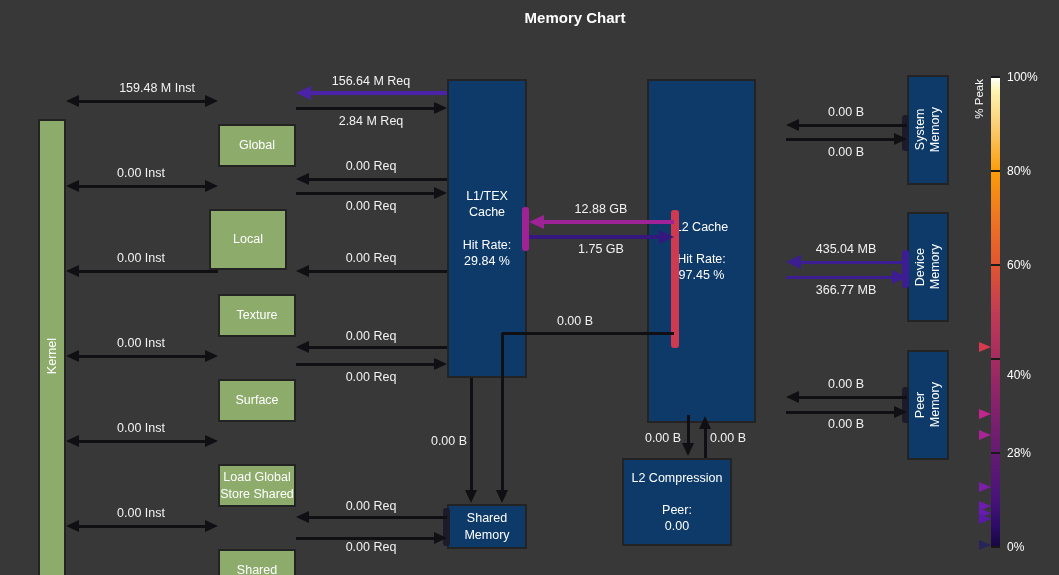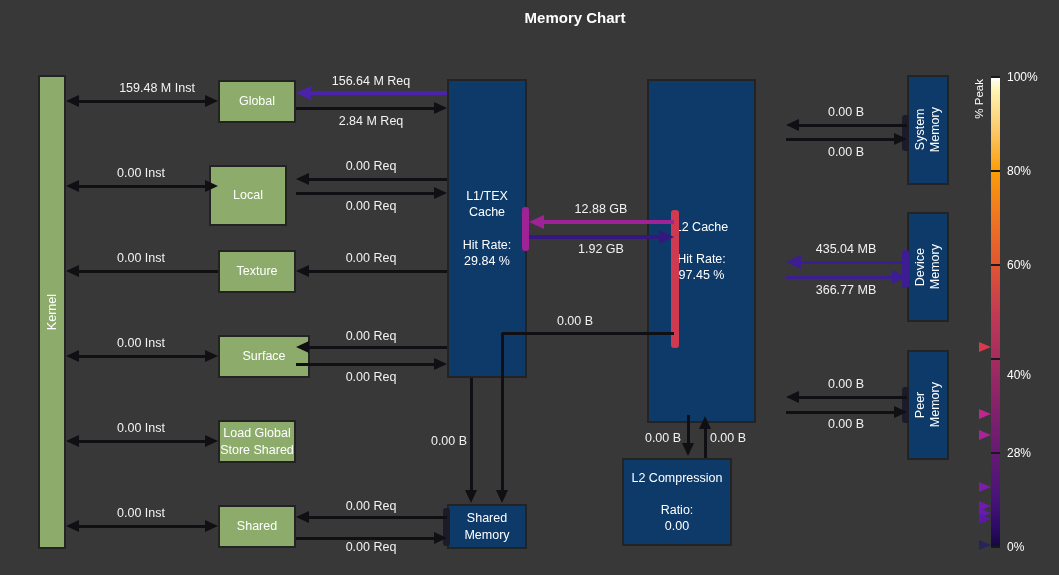--- a/index.html
+++ b/index.html
@@ -8,21 +8,21 @@
     font-family:"Liberation Sans",sans-serif;overflow:hidden;
   }
   .title{
     position:absolute;top:9px;left:575px;transform:translateX(-50%);
     color:#ffffff;font-size:15px;font-weight:bold;white-space:nowrap;
   }
   .node{
     position:absolute;display:flex;align-items:center;justify-content:center;
     text-align:center;color:#ffffff;border:2px solid #232323;box-sizing:border-box;
   }
-  .node.green{background:#8dac6c;}
+  .node.green{background:#8dac6c;margin-top:44px;}
   .node.blue{background:#0d3a69;}
   .node-label{white-space:pre-line;font-size:12.5px;line-height:1.3;}
   .vert .node-label{writing-mode:vertical-rl;transform:rotate(180deg);line-height:1.2;}
   .line,.marker,.tri,.cbel{position:absolute;}
   .marker{border-radius:3px;}
   .tri{width:0;height:0;}
   .edge-label{
     position:absolute;color:#f2f2f2;font-size:12.5px;white-space:nowrap;
     transform:translate(-50%,-50%);
   }
@@ -46,21 +46,21 @@
       </div>
       <div class="node green" style="left: 218px; top: 80px; width: 78px; height: 43px;">
         <span class="node-label">Global</span>
       </div>
       <div class="node green" style="left: 209px; top: 165px; width: 78px; height: 61px; align-items: center;">
         <span class="node-label">Local</span>
       </div>
       <div class="node green" style="left: 218px; top: 250px; width: 78px; height: 43px;">
         <span class="node-label">Texture</span>
       </div>
-      <div class="node green" style="left: 218px; top: 335px; width: 92px; height: 43px;">
+      <div class="node green" style="left: 218px; top: 335px; width: 78px; height: 43px;">
         <span class="node-label">Surface</span>
       </div>
       <div class="node green" style="left: 218px; top: 420px; width: 78px; height: 43px;">
         <span class="node-label">Load Global
 Store Shared</span>
       </div>
       <div class="node green" style="left: 218px; top: 505px; width: 78px; height: 43px;">
         <span class="node-label">Shared</span>
       </div>
       <div class="node blue" style="left: 447px; top: 79px; width: 80px; height: 299px;">
@@ -88,21 +88,21 @@
         <span class="node-label">Peer
 Memory</span>
       </div>
       <div class="node blue" style="left: 447px; top: 504px; width: 80px; height: 45px;">
         <span class="node-label">Shared
 Memory</span>
       </div>
       <div class="node blue" style="left: 622px; top: 458px; width: 110px; height: 88px;">
         <span class="node-label">L2 Compression
 
-Ratio:
+Peer:
 0.00</span>
       </div>
     </div>
   <div id="markers-layer">
       <div class="marker" style="left: 522px; top: 207px; width: 7px; height: 44px; background: rgb(160, 34, 151);"></div>
       <div class="marker" style="left: 671px; top: 210px; width: 8px; height: 138px; background: rgb(207, 58, 80);"></div>
       <div class="marker" style="left: 902px; top: 115px; width: 7px; height: 36px; background: rgb(27, 27, 42);"></div>
       <div class="marker" style="left: 902px; top: 250px; width: 7px; height: 38px; background: rgb(61, 29, 146);"></div>
       <div class="marker" style="left: 902px; top: 387px; width: 7px; height: 36px; background: rgb(27, 27, 42);"></div>
       <div class="marker" style="left: 443px; top: 508px; width: 7px; height: 38px; background: rgb(27, 27, 42);"></div>
@@ -156,21 +156,21 @@
       <div class="line" style="left: 307px; top: 515.5px; width: 140px; height: 3px; background: rgb(16, 16, 20);"></div>
       <div class="edge-label" style="left: 371px; top: 506px;">0.00 Req</div>
       <div class="tri" style="top: 532px; border-top: 6px solid transparent; border-bottom: 6px solid transparent; left: 434px; border-left: 13px solid rgb(16, 16, 20);"></div>
       <div class="line" style="left: 296px; top: 536.5px; width: 140px; height: 3px; background: rgb(16, 16, 20);"></div>
       <div class="edge-label" style="left: 371px; top: 547px;">0.00 Req</div>
       <div class="tri" style="top: 215px; border-top: 7px solid transparent; border-bottom: 7px solid transparent; left: 529px; border-right: 15px solid rgb(160, 34, 151);"></div>
       <div class="line" style="left: 542px; top: 220px; width: 132px; height: 4px; background: rgb(160, 34, 151);"></div>
       <div class="edge-label" style="left: 601px; top: 209px;">12.88 GB</div>
       <div class="tri" style="top: 230px; border-top: 7px solid transparent; border-bottom: 7px solid transparent; left: 659px; border-left: 15px solid rgb(53, 24, 127);"></div>
       <div class="line" style="left: 529px; top: 235px; width: 132px; height: 4px; background: rgb(53, 24, 127);"></div>
-      <div class="edge-label" style="left: 601px; top: 249px;">1.92 GB</div>
+      <div class="edge-label" style="left: 601px; top: 249px;">1.75 GB</div>
       <div class="line" style="left: 502px; top: 331.5px; width: 172px; height: 3px; background: rgb(16, 16, 20);"></div>
       <div class="edge-label" style="left: 575px; top: 321px;">0.00 B</div>
       <div class="tri" style="left: 496px; border-left: 6px solid transparent; border-right: 6px solid transparent; top: 490px; border-top: 13px solid rgb(16, 16, 20);"></div>
       <div class="line" style="left: 500.5px; top: 333px; width: 3px; height: 159px; background: rgb(16, 16, 20);"></div>
       <div class="tri" style="left: 465px; border-left: 6px solid transparent; border-right: 6px solid transparent; top: 490px; border-top: 13px solid rgb(16, 16, 20);"></div>
       <div class="line" style="left: 469.5px; top: 378px; width: 3px; height: 114px; background: rgb(16, 16, 20);"></div>
       <div class="edge-label" style="left: 449px; top: 441px;">0.00 B</div>
       <div class="tri" style="top: 119px; border-top: 6px solid transparent; border-bottom: 6px solid transparent; left: 786px; border-right: 13px solid rgb(16, 16, 20);"></div>
       <div class="line" style="left: 797px; top: 123.5px; width: 110px; height: 3px; background: rgb(16, 16, 20);"></div>
       <div class="edge-label" style="left: 846px; top: 112px;">0.00 B</div>

